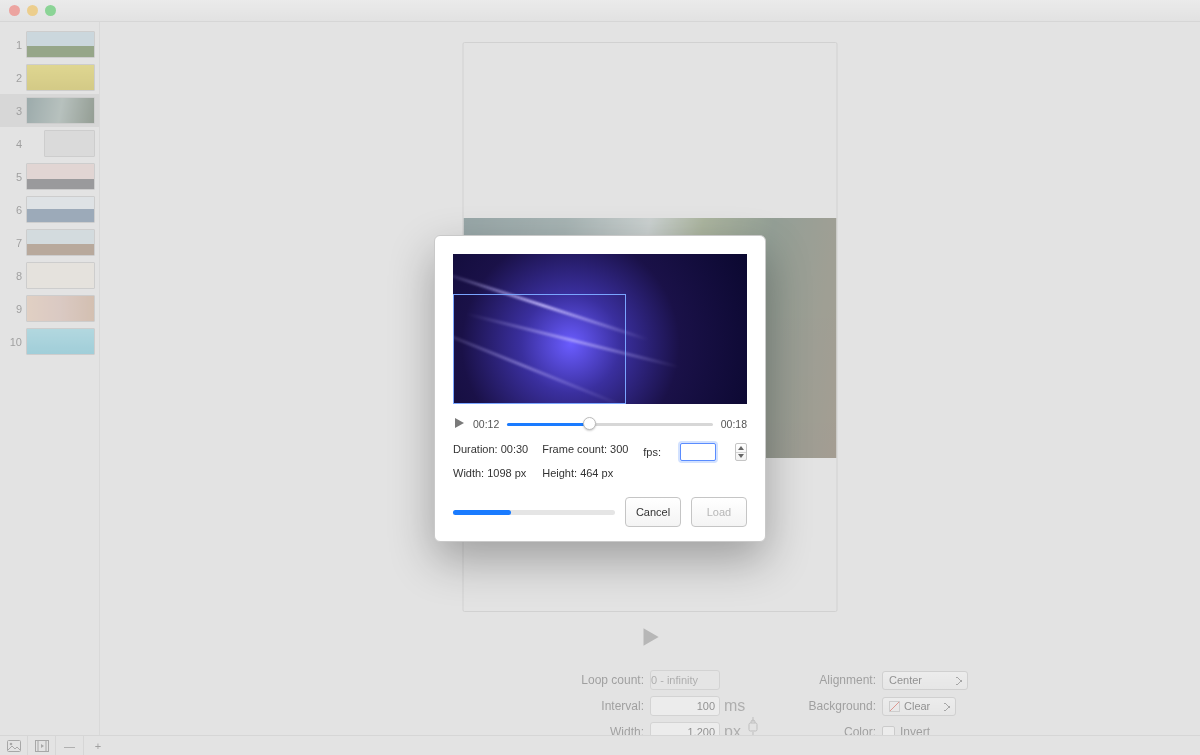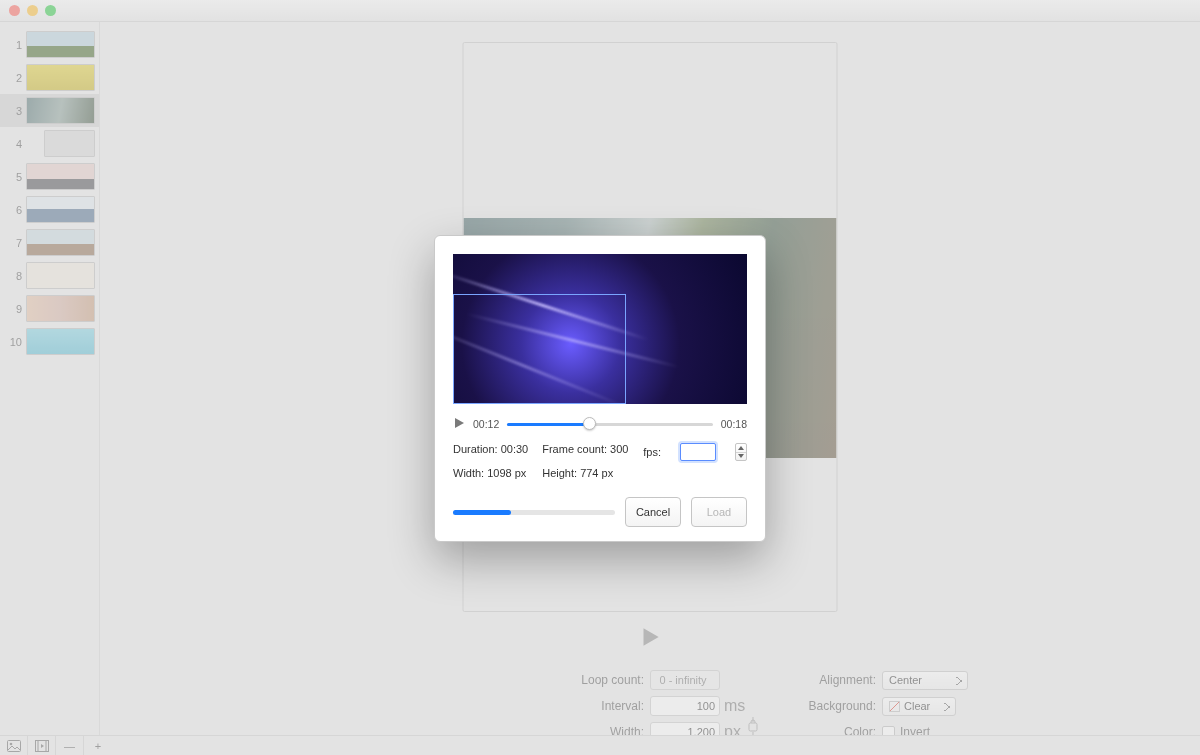--- a/index.html
+++ b/index.html
@@ -272,21 +272,21 @@
 
     <div class="big-play">
       <svg viewBox="0 0 24 24">
           <path d="M6 4l14 8-14 8z"></path>
         </svg>
     </div>
 
     <div class="options">
 
       <div class="opt-label">Loop count:</div>
-      <input class="opt-input disabled" style="text-align: center;" placeholder="0 - infinity">
+      <input class="opt-input disabled" style="text-align: left;" placeholder="0 - infinity">
       <div></div>
       <div class="opt-labelR">Alignment:</div>
       <div class="opt-widget">
           <div class="popup">
             <span>Center</span>
           </div>
         </div>
 
       <div class="opt-label">Interval:</div>
       <input class="opt-input" value="100" style="">
@@ -391,21 +391,21 @@
             </svg>
           </div>
         <div>
             <svg viewBox="0 0 6 4">
               <path d="M0 0 L3 4 L6 0 Z"></path>
             </svg>
           </div>
       </div>
     </div>
     <span>Width: 1098 px</span>
-    <span>Height: 774 px</span>
+    <span>Height: 464 px</span>
     <span></span>
   </div>
 
   <div class="dlg-bottom">
     <div class="progress">
       <div class="pfill" id="dlg-progress-fill" style="width: 36%;"></div>
     </div>
     <div class="dlg-btn">
         <span>Cancel</span>
       </div>

